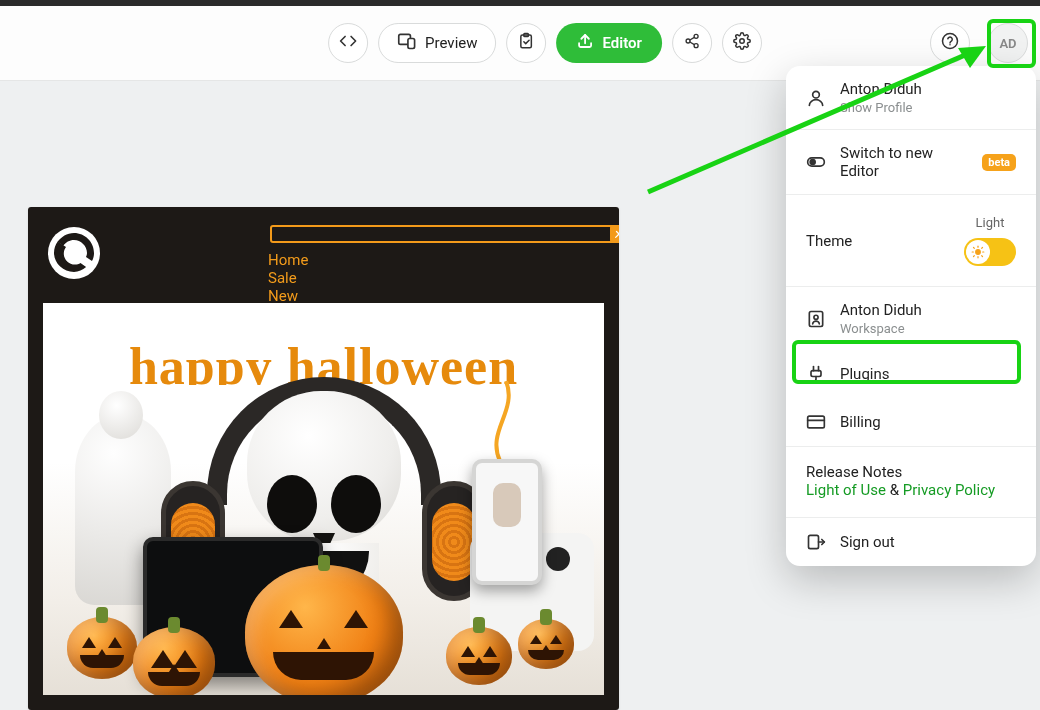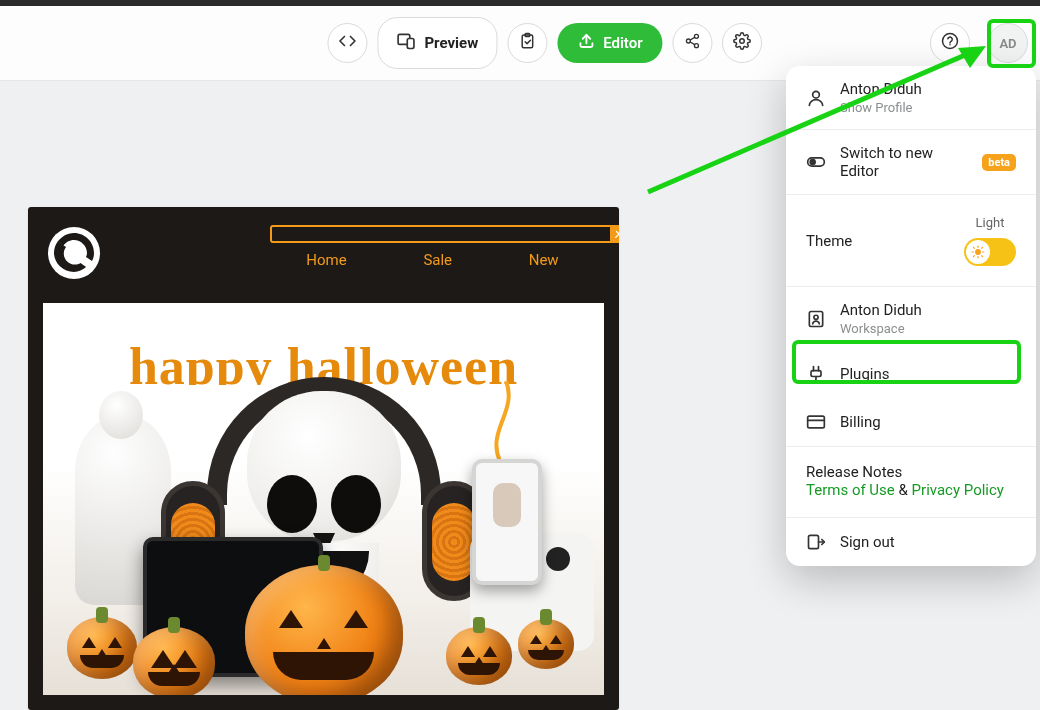--- a/index.html
+++ b/index.html
@@ -4,31 +4,31 @@
   <style>
     * { margin:0; padding:0; box-sizing:border-box; font-family:-apple-system,BlinkMacSystemFont,"Segoe UI",Roboto,Arial,sans-serif; }
     html,body { width:1040px; height:710px; overflow:hidden; background:#eef0f1; }
     
     .topstrip { width:100%; height:6px; background:#2b2b2b; }
     
     .toolbar { width:100%; height:75px; background:#fdfdfd; border-bottom:1px solid #e5e6e6; display:flex; align-items:center; position:relative; }
     .toolbar-center { position:absolute; left:50%; transform:translateX(-50%); display:flex; align-items:center; gap:10px; }
     .toolbar-right { position:absolute; right:12px; display:flex; align-items:center; gap:18px; }
     .icon-btn { width:40px; height:40px; border-radius:50%; background:#fff; border:1px solid #d9dbdb; display:flex; align-items:center; justify-content:center; cursor:pointer; }
-    .pill-btn { height:52px; border-radius:20px; background:#fff; border:1px solid #d9dbdb; display:flex; align-items:center; justify-content:center; padding:0 18px; gap:8px; cursor:pointer; font-size:15px; font-weight:700; color:#222; }
+    .pill-btn { height:40px; border-radius:20px; background:#fff; border:1px solid #d9dbdb; display:flex; align-items:center; justify-content:center; padding:0 18px; gap:8px; cursor:pointer; font-size:15px; font-weight:400; color:#222; }
     .export-btn { height:40px; border-radius:20px; background:#2fbd39; display:flex; align-items:center; justify-content:center; padding:0 20px; gap:8px; cursor:pointer; font-size:15px; font-weight:600; color:#fff; }
     .avatar-btn { width:40px; height:40px; border-radius:50%; background:#f1f2f2; border:1px solid #d9dbdb; display:flex; align-items:center; justify-content:center; font-size:13px; font-weight:600; color:#888; cursor:pointer; }
 
     .canvas-area { position:absolute; top:81px; left:0; right:0; bottom:0; background:#eef0f1; }
     .email-frame { position:absolute; left:28px; top:126px; width:591px; bottom:0; background:#fff; border-radius:3px; overflow:hidden; box-shadow:0 1px 3px rgba(0,0,0,.08); }
     .email-header { background:#1d1916; height:96px; position:relative; }
     .logo-badge { position:absolute; left:18px; top:18px; width:56px; height:56px; }
     .nav-select-frame { position:absolute; left:242px; top:18px; width:358px; height:18px; border:2px solid #f39a1a; border-radius:3px; background:#1d1916; }
     .nav-select-handle { position:absolute; right:-2px; top:-2px; width:18px; height:18px; background:#f39a1a; border-radius:3px; display:flex; align-items:center; justify-content:center; }
-    .nav { position:absolute; top:44px; left:240px; right:22px; display:flex; justify-content:space-around; }
+    .nav { position:absolute; top:44px; left:240px; right:22px; display:flex; justify-content:space-around;flex-direction:column; }
     .nav a { color:#f29b1b; font-size:15px; text-decoration:none; }
     .hero { height:calc(100% - 96px); background:#1d1916; padding:0 15px 15px 15px; }
     .hero-inner { background:#fff; height:100%; position:relative; overflow:hidden; }
     .headline { font-family:"Times New Roman",serif; font-weight:700; color:#e68a0c; font-size:52px; text-align:center; letter-spacing:1px; padding-top:34px; text-transform:lowercase; }
     .art { position:absolute; left:0; right:0; bottom:0; top:82px; background:linear-gradient(180deg,#fff 0%,#fff 25%,#f2eee8 70%,#e6e0d7 100%); }
     .skull { position:absolute; left:50%; top:6px; transform:translateX(-50%); width:210px; height:240px; }
     .skull .dome { position:absolute; left:28px; top:0; width:154px; height:150px; background:radial-gradient(circle at 40% 30%,#fff,#efeeec 60%,#d8d6d2); border-radius:48% 48% 45% 45%; }
     .skull .eye { position:absolute; top:84px; width:50px; height:58px; background:#0e0d0c; border-radius:50%; }
     .skull .eye.l { left:48px; }
     .skull .eye.r { right:48px; }
@@ -344,21 +344,21 @@
           <rect x="2" y="5" width="20" height="14" rx="2"></rect>
           <line x1="2" y1="10" x2="22" y2="10"></line>
         </svg>
     </span>
     <span>Billing</span>
   </div>
   <div class="dd-divider"></div>
   <div class="release-sec">
     <div class="title">Release Notes</div>
     <div class="links">
-      <a>Terms of Use</a>
+      <a>Light of Use</a>
       <span class="amp"> </span><span class="amp">&amp;</span><span class="amp"> </span>
       <a>Privacy Policy</a>
     </div>
   </div>
   <div class="dd-divider"></div>
   <div class="dd-row">
     <span class="dd-icon">
       <svg width="20" height="20" viewBox="0 0 24 24" fill="none" stroke="#333" stroke-width="2" stroke-linecap="round" stroke-linejoin="round">
           <rect x="3" y="4" width="12" height="16" rx="2"></rect>
           <path d="M15 12h7"></path>

